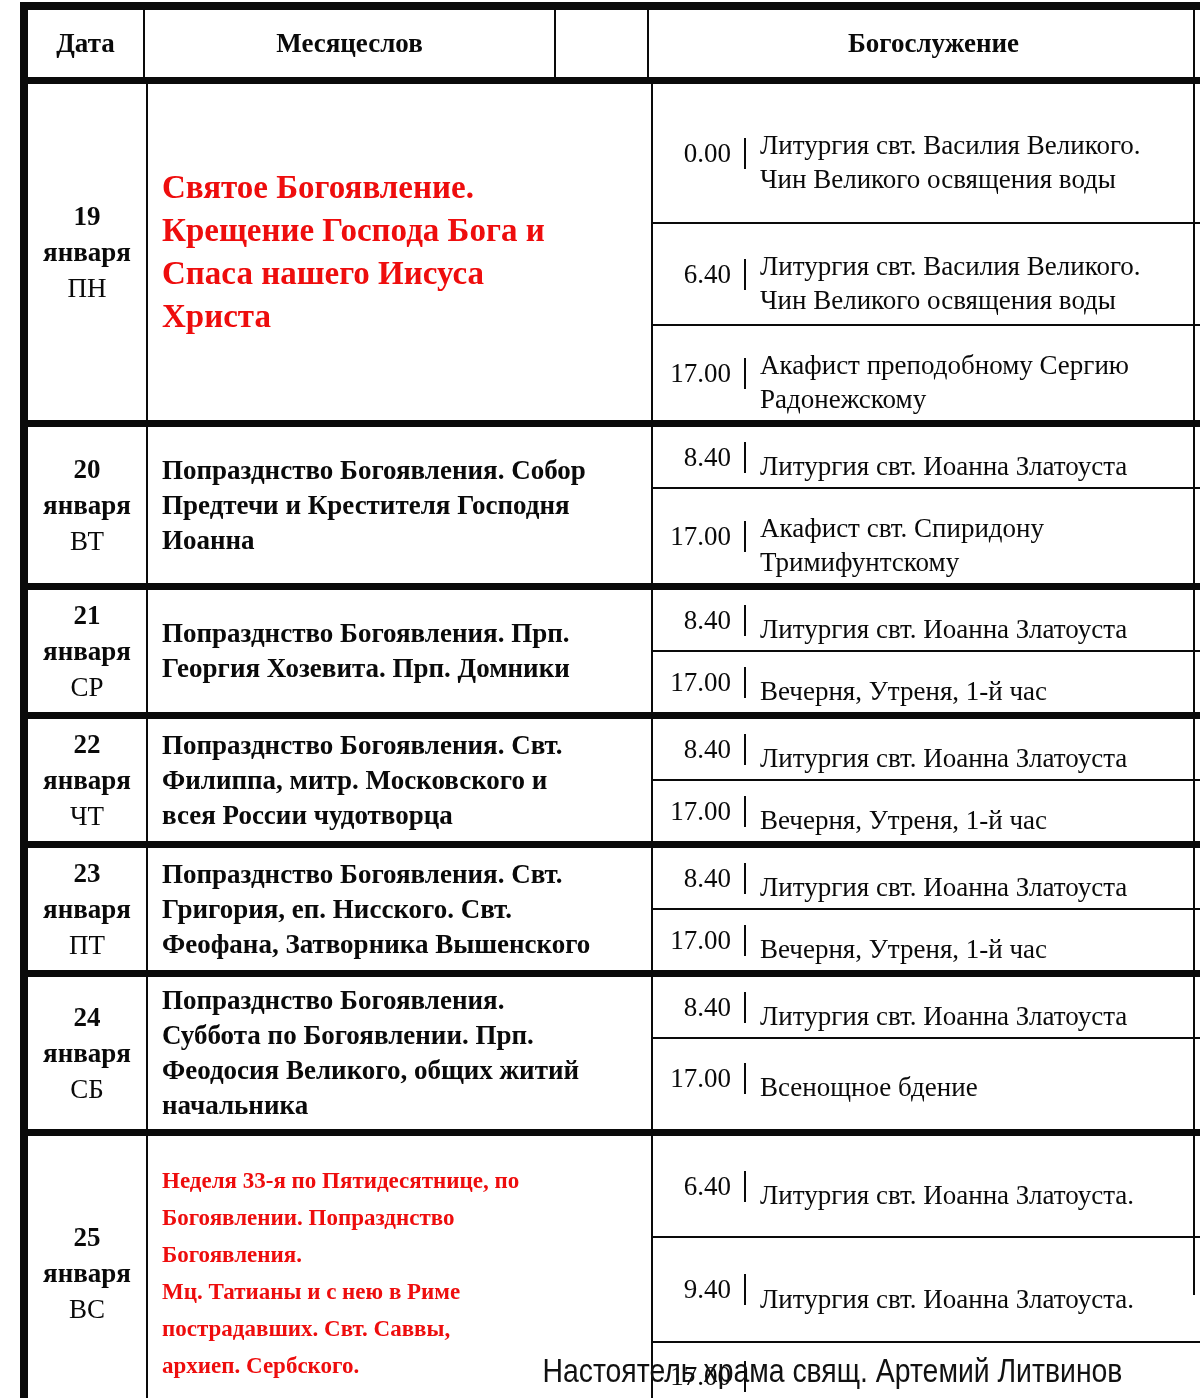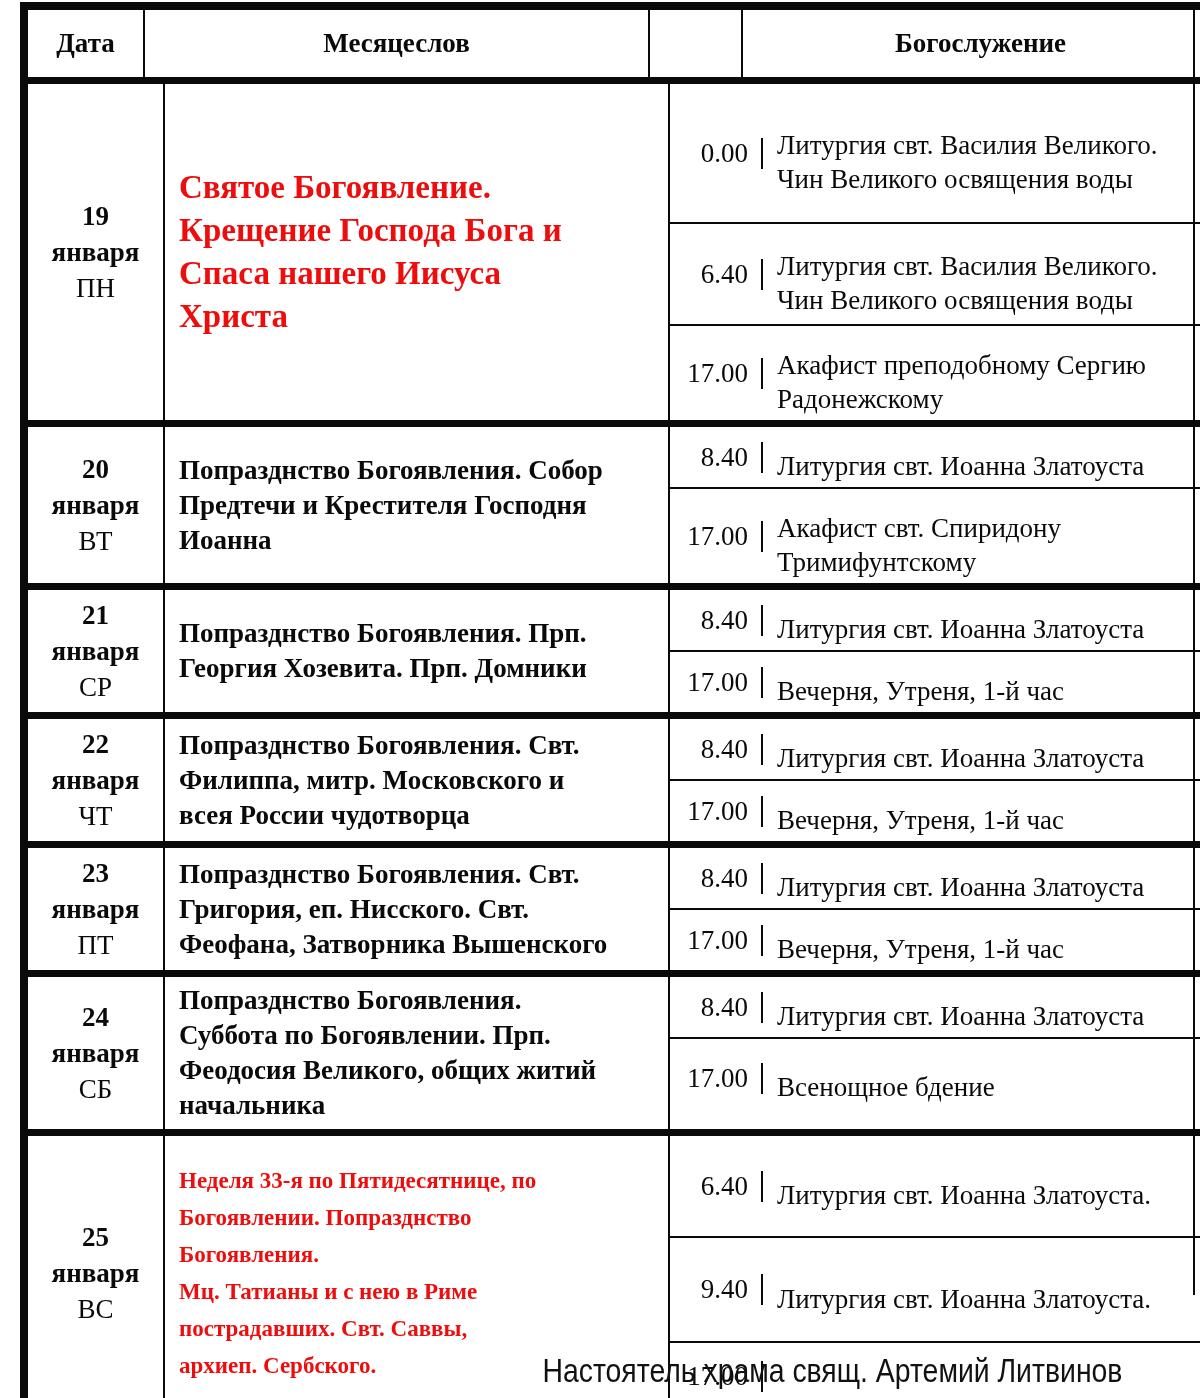--- a/index.html
+++ b/index.html
@@ -32,27 +32,27 @@
   }
   
   .hdr{display:flex; height:67px;}
   .hcell{
     display:flex; align-items:center; justify-content:center;
     font-weight:bold; font-size:27px;
     border-right:2px solid var(--bk);
   }
   .hcell.last{border-right:none;}
   .h-date{width:117px;}
-  .h-men{width:505px;}
+  .h-men{width:411px;}
   .h-time{width:93px;}
   .h-svc{flex:1;}
   
   .day{display:flex; border-top:7px solid var(--bk); align-items:stretch;}
   .cell-date{
-    width:137px; border-right:2px solid var(--bk);
+    width:120px; border-right:2px solid var(--bk);
     display:flex; flex-direction:column; align-items:center; justify-content:center;
     font-size:27px; font-weight:bold; line-height:36px; text-align:center;
   }
   .cell-date .wd{font-weight:normal;}
   .cell-men{
     width:505px; border-right:2px solid var(--bk);
     display:flex; align-items:center;
   }
   .cell-men .txt{
     padding:6px 8px 6px 14px;

